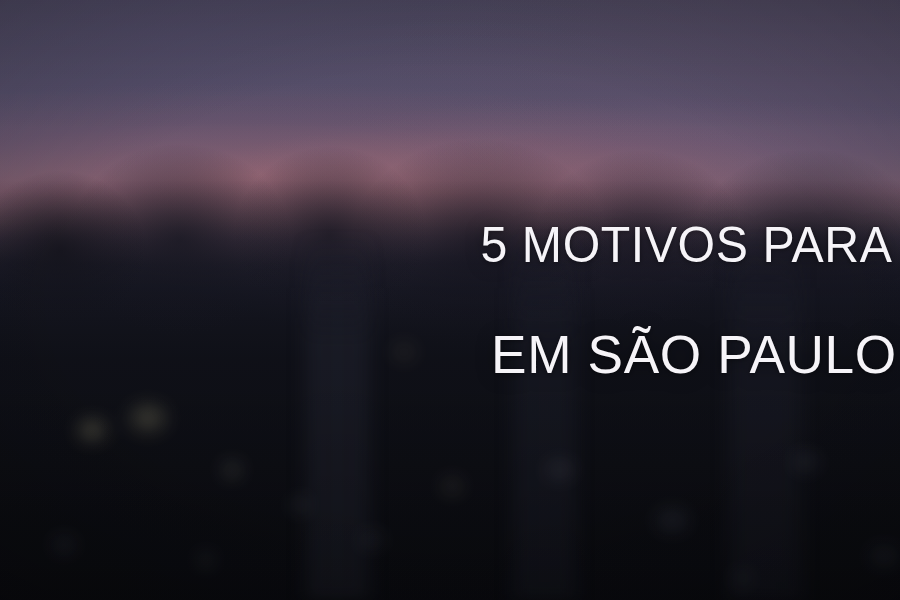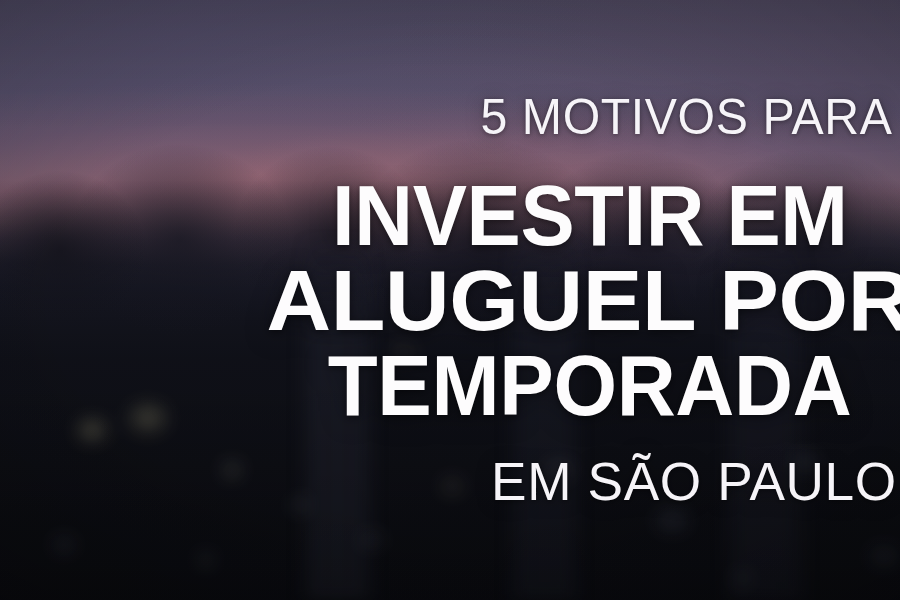--- a/index.html
+++ b/index.html
@@ -196,22 +196,17 @@
   <div class="bg-layer bg-skyline"></div>
   <div class="bg-layer bg-towers"></div>
   <div class="bg-layer bg-lights lights-a"></div>
   <div class="bg-layer bg-lights lights-b"></div>
   <div class="bg-layer bg-vignette"></div>
 
   <div class="title-block">
 
     <div class="line-kicker">5 MOTIVOS PARA</div>
 
-    <div class="headline">
-      <div class="line-main line-main-1">INVESTIR EM</div>
-      <div class="line-main line-main-2">ALUGUEL POR</div>
-      <div class="line-main line-main-3">TEMPORADA</div>
-    </div>
 
     <div class="line-tagline">EM SÃO PAULO</div>
 
   </div>
 </div>
 
 </body></html>

